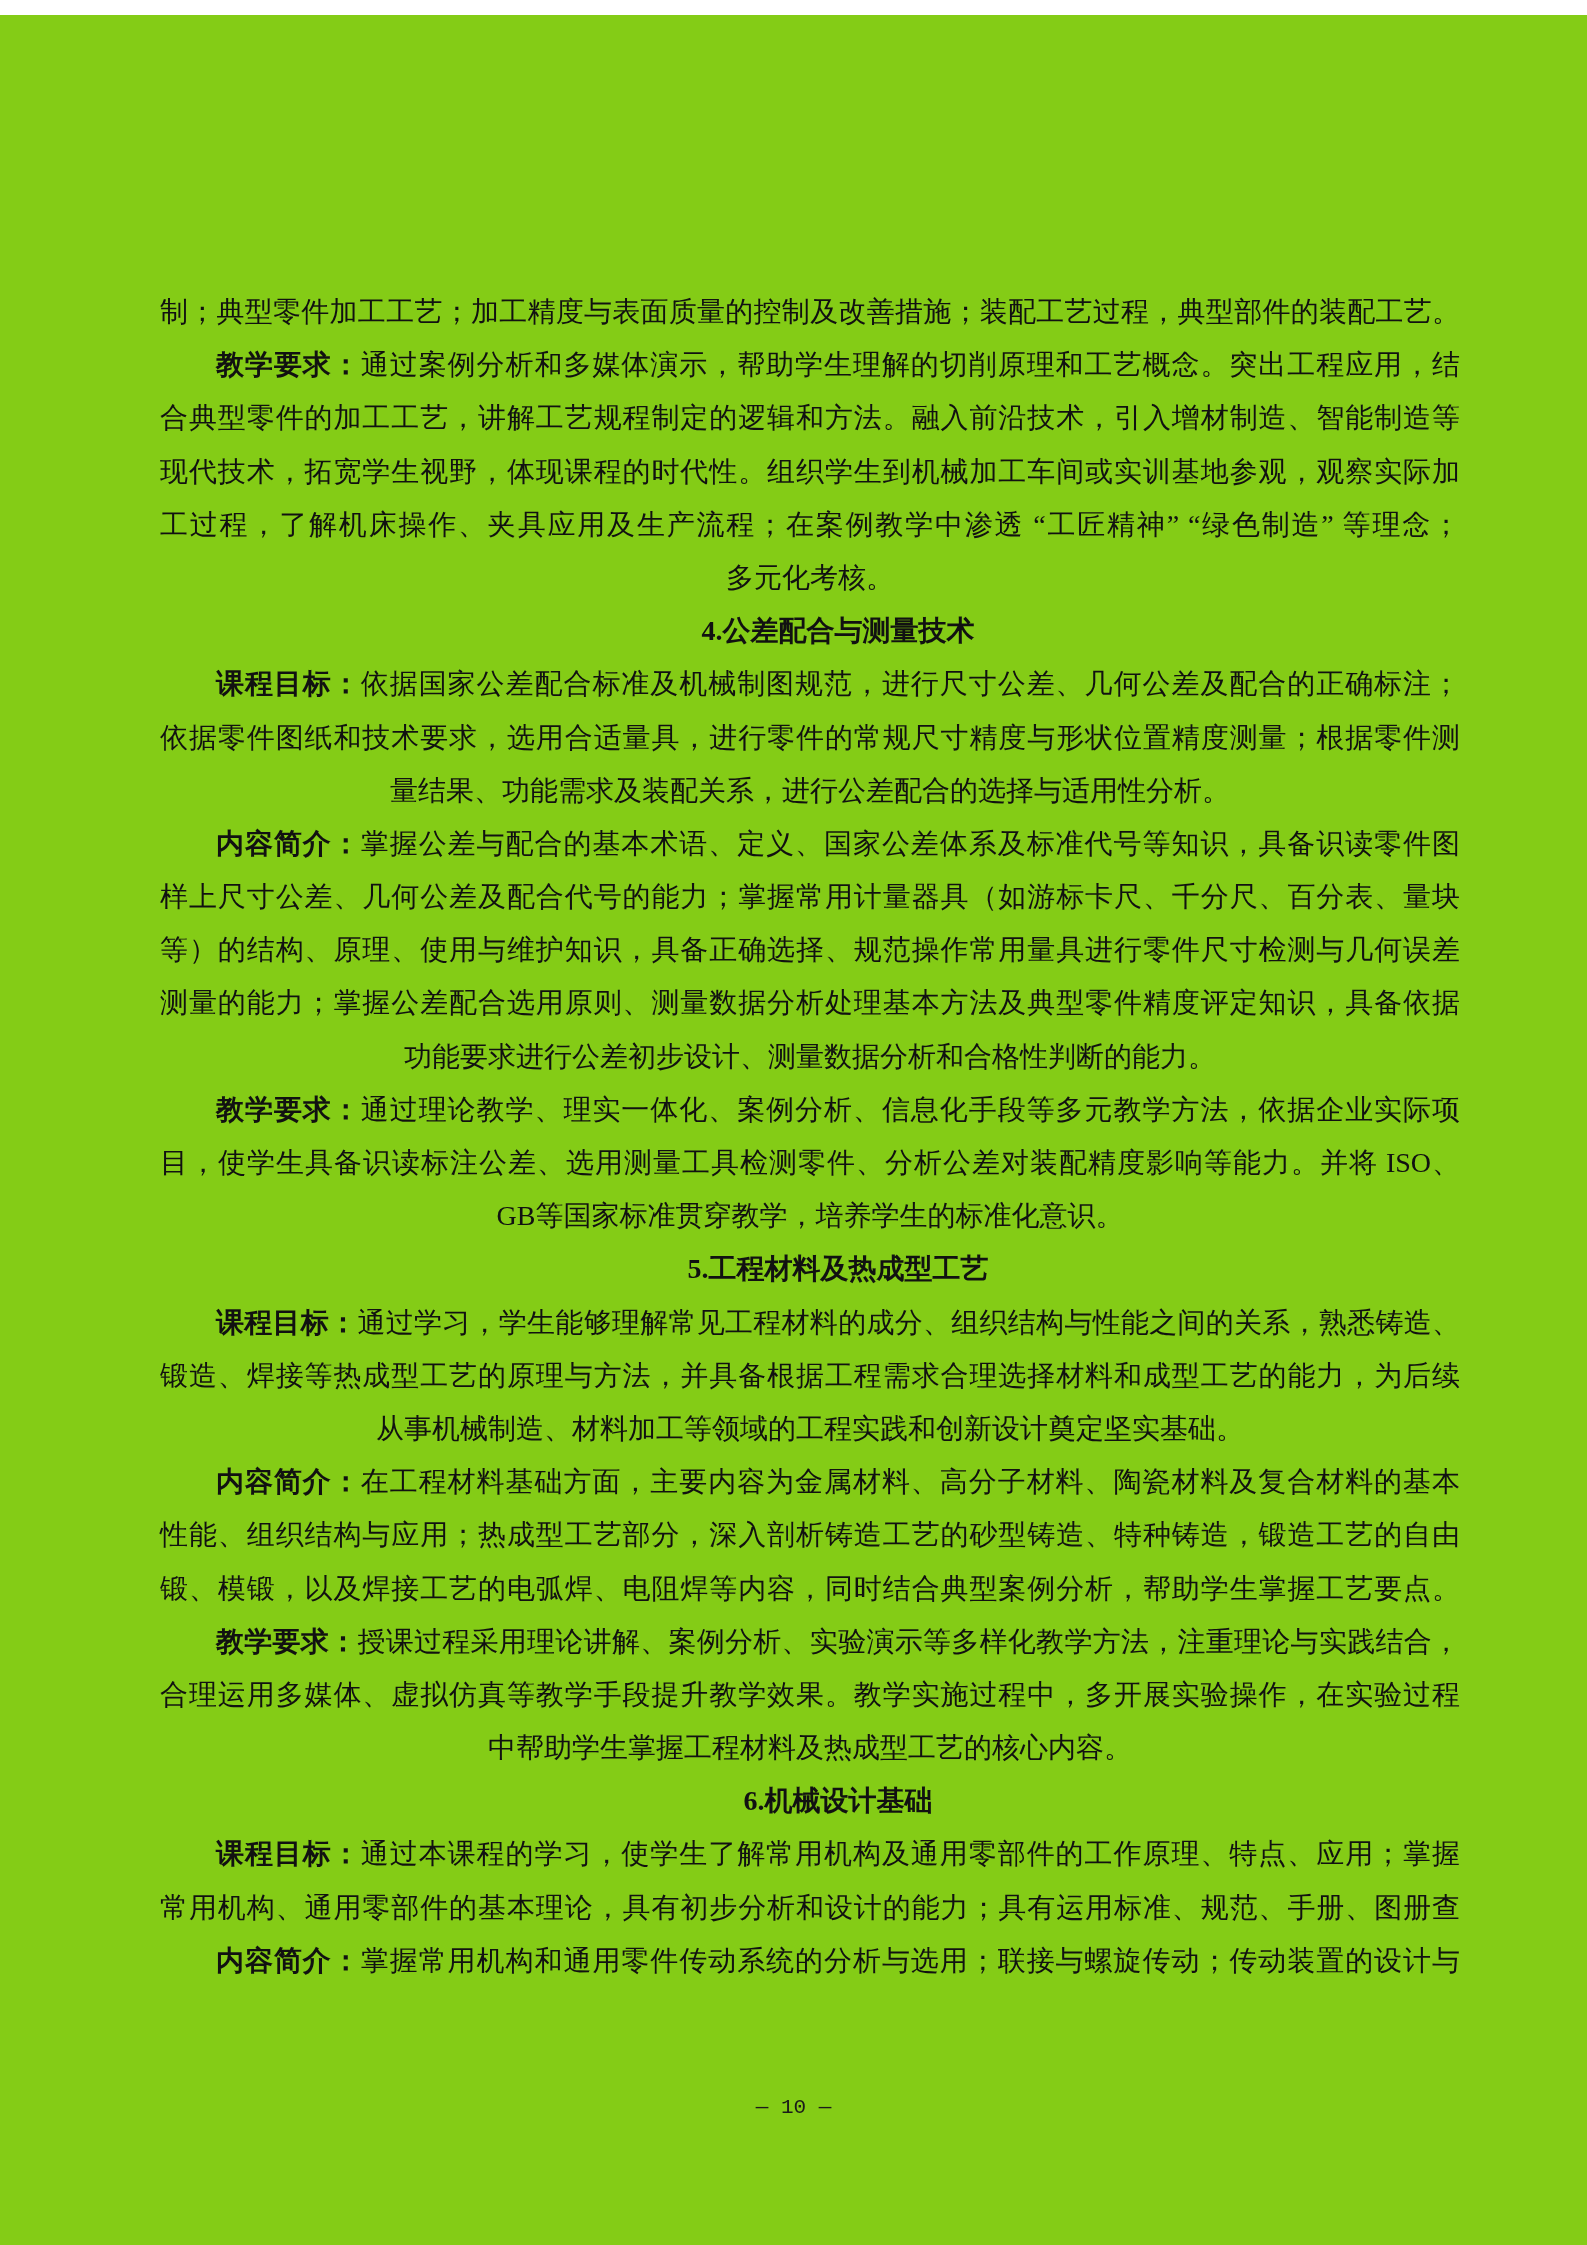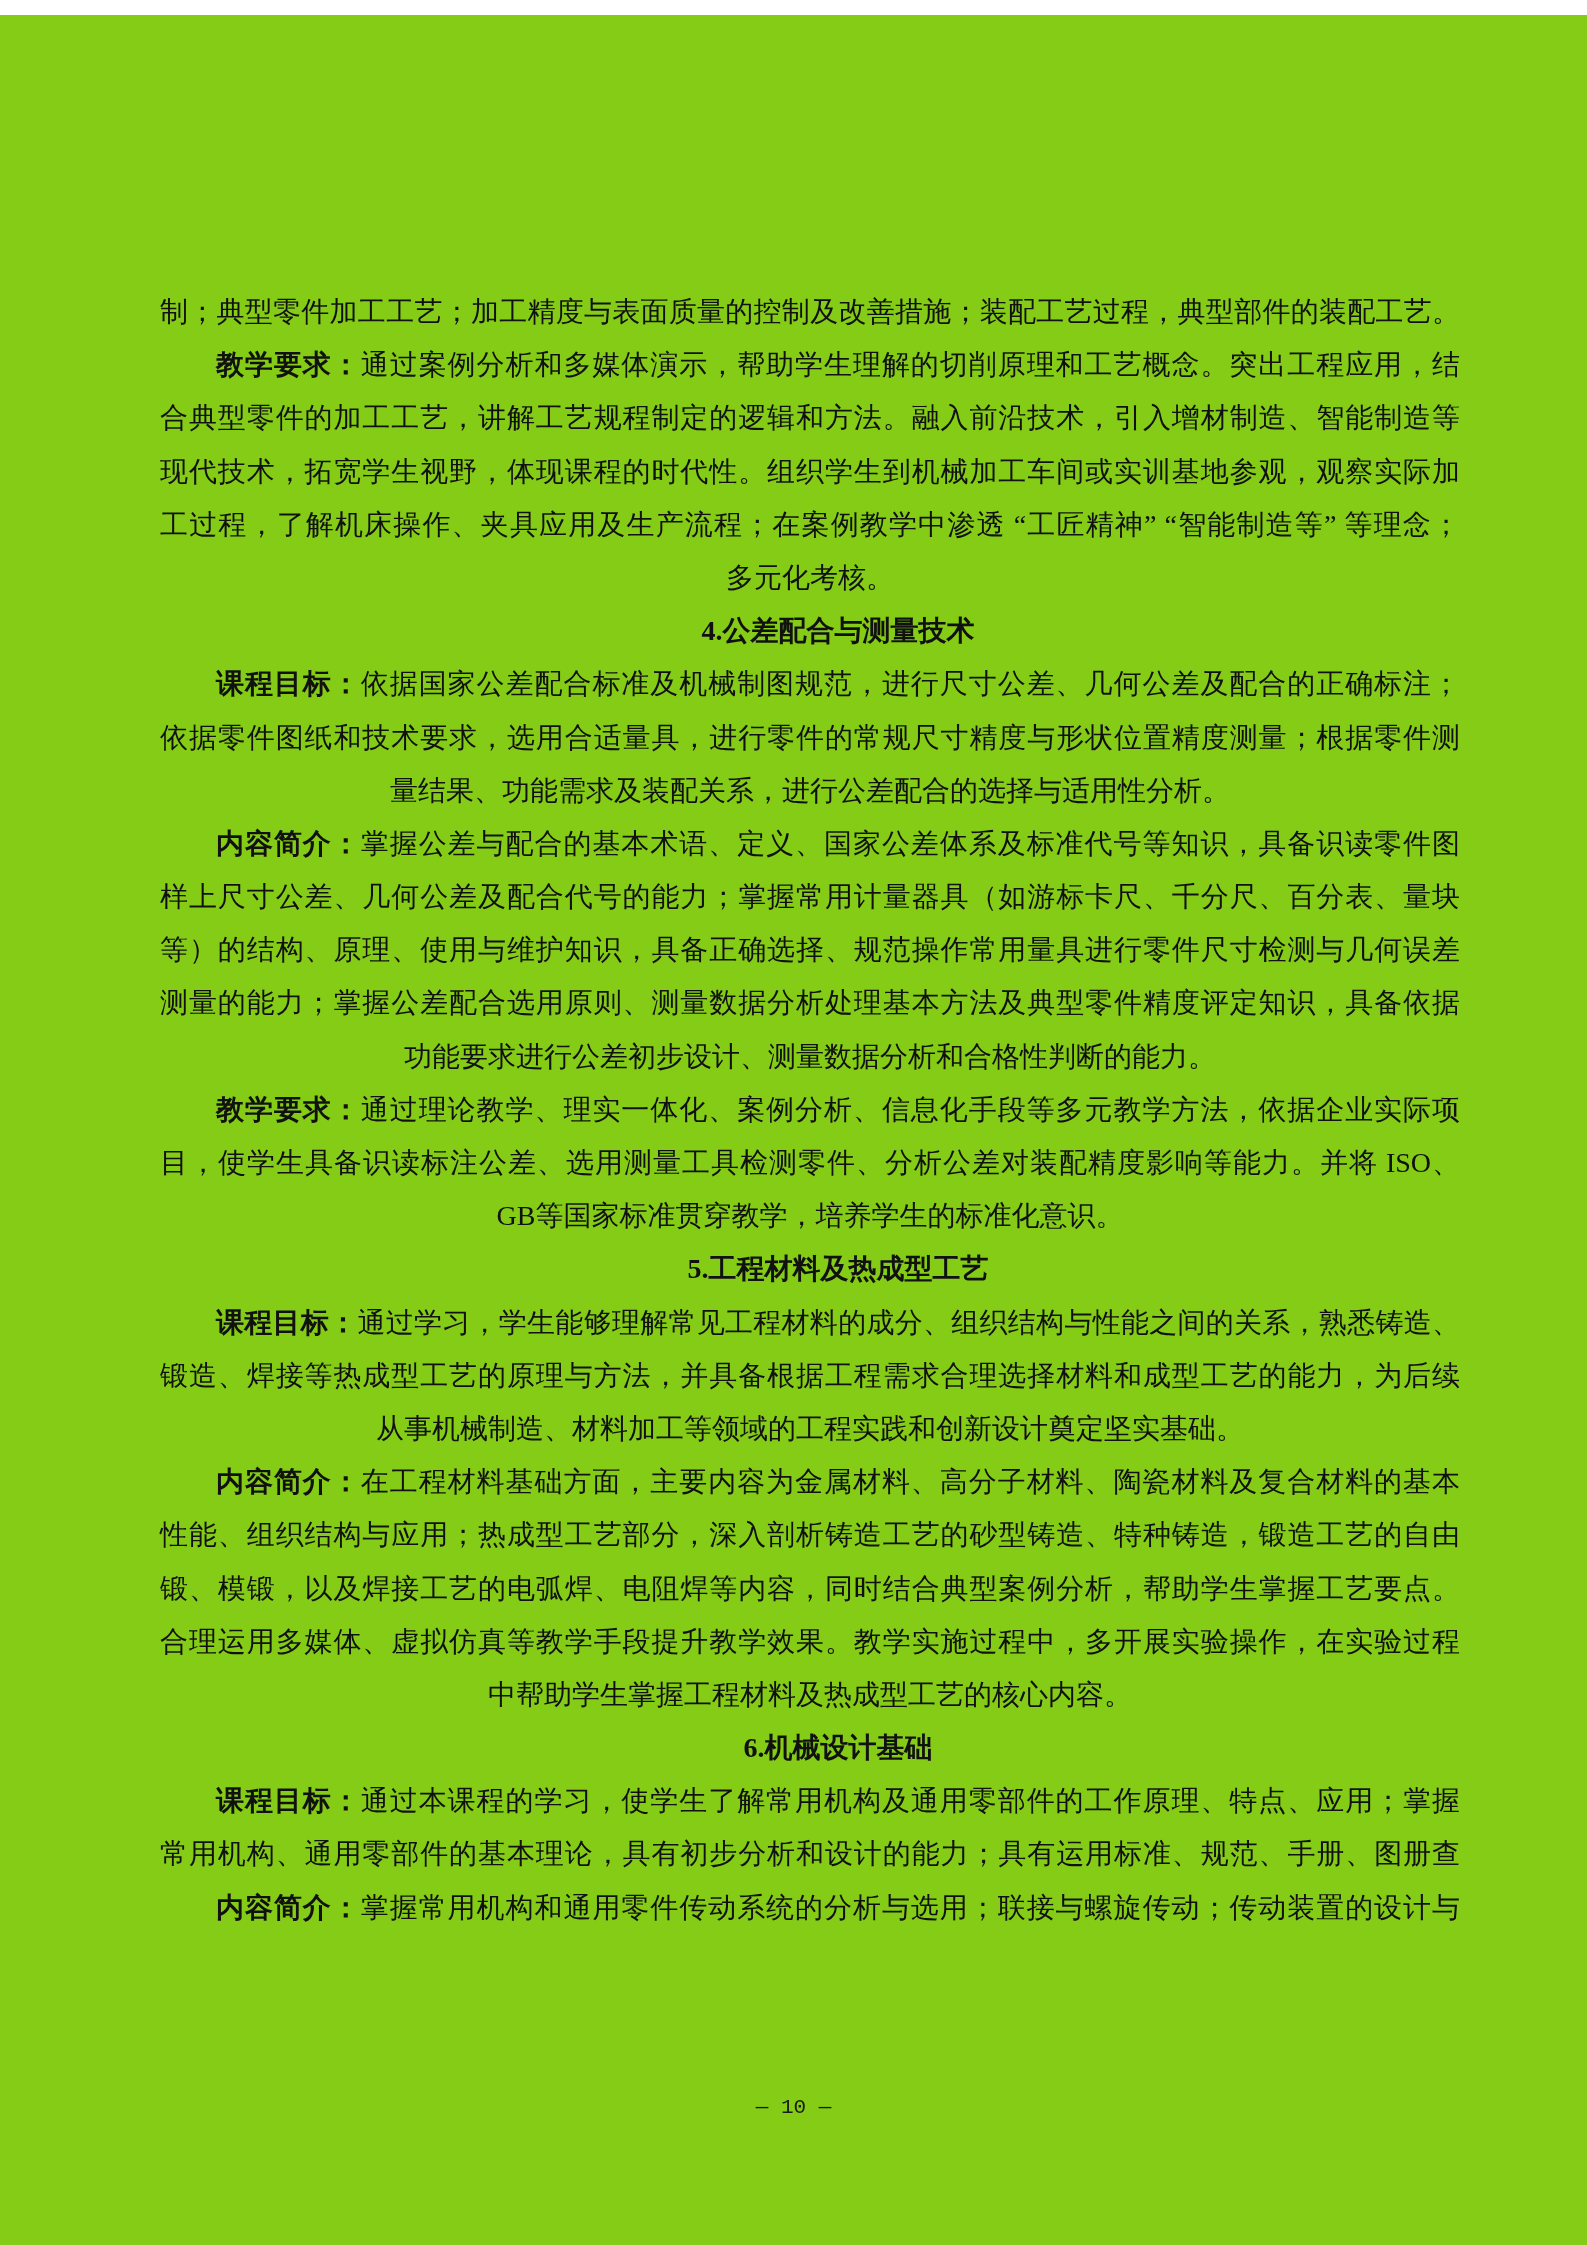--- a/index.html
+++ b/index.html
@@ -58,41 +58,42 @@
 </style>
 </head>
 <body>
 
 <div class="page">
   <div class="doc-body" id="doc-body">
       <div class="line justify"><span>制；典型零件加工工艺；加工精度与表面质量的控制及改善措施；装配工艺过程，典型部件的装配工艺。</span></div>
       <div class="line indent justify"><b>教学要求：</b><span>通过案例分析和多媒体演示，帮助学生理解的切削原理和工艺概念。突出工程应用，结</span></div>
       <div class="line justify"><span>合典型零件的加工工艺，讲解工艺规程制定的逻辑和方法。融入前沿技术，引入增材制造、智能制造等</span></div>
       <div class="line justify"><span>现代技术，拓宽学生视野，体现课程的时代性。组织学生到机械加工车间或实训基地参观，观察实际加</span></div>
-      <div class="line justify"><span>工过程，了解机床操作、夹具应用及生产流程；在案例教学中渗透 “工匠精神” “智能制造等” 等理念；</span></div>
+      <div class="line justify"><span>工过程，了解机床操作、夹具应用及生产流程；在案例教学中渗透 “工匠精神” “绿色制造” 等理念；</span></div>
       <div class="line"><span>多元化考核。</span></div>
       <div class="line indent"><b>4.公差配合与测量技术</b></div>
       <div class="line indent justify"><b>课程目标：</b><span>依据国家公差配合标准及机械制图规范，进行尺寸公差、几何公差及配合的正确标注；</span></div>
       <div class="line justify"><span>依据零件图纸和技术要求，选用合适量具，进行零件的常规尺寸精度与形状位置精度测量；根据零件测</span></div>
       <div class="line"><span>量结果、功能需求及装配关系，进行公差配合的选择与适用性分析。</span></div>
       <div class="line indent justify"><b>内容简介：</b><span>掌握公差与配合的基本术语、定义、国家公差体系及标准代号等知识，具备识读零件图</span></div>
       <div class="line justify"><span>样上尺寸公差、几何公差及配合代号的能力；掌握常用计量器具（如游标卡尺、千分尺、百分表、量块</span></div>
       <div class="line justify"><span>等）的结构、原理、使用与维护知识，具备正确选择、规范操作常用量具进行零件尺寸检测与几何误差</span></div>
       <div class="line justify"><span>测量的能力；掌握公差配合选用原则、测量数据分析处理基本方法及典型零件精度评定知识，具备依据</span></div>
       <div class="line"><span>功能要求进行公差初步设计、测量数据分析和合格性判断的能力。</span></div>
       <div class="line indent justify"><b>教学要求：</b><span>通过理论教学、理实一体化、案例分析、信息化手段等多元教学方法，依据企业实际项</span></div>
       <div class="line justify"><span>目，使学生具备识读标注公差、选用测量工具检测零件、分析公差对装配精度影响等能力。并将 ISO、</span></div>
       <div class="line"><span>GB等国家标准贯穿教学，培养学生的标准化意识。</span></div>
       <div class="line indent"><b>5.工程材料及热成型工艺</b></div>
       <div class="line indent justify"><b>课程目标：</b><span>通过学习，学生能够理解常见工程材料的成分、组织结构与性能之间的关系，熟悉铸造、</span></div>
       <div class="line justify"><span>锻造、焊接等热成型工艺的原理与方法，并具备根据工程需求合理选择材料和成型工艺的能力，为后续</span></div>
       <div class="line"><span>从事机械制造、材料加工等领域的工程实践和创新设计奠定坚实基础。</span></div>
       <div class="line indent justify"><b>内容简介：</b><span>在工程材料基础方面，主要内容为金属材料、高分子材料、陶瓷材料及复合材料的基本</span></div>
       <div class="line justify"><span>性能、组织结构与应用；热成型工艺部分，深入剖析铸造工艺的砂型铸造、特种铸造，锻造工艺的自由</span></div>
       <div class="line justify"><span>锻、模锻，以及焊接工艺的电弧焊、电阻焊等内容，同时结合典型案例分析，帮助学生掌握工艺要点。</span></div>
+      <div class="line indent justify"><b>教学要求：</b><span>授课过程采用理论讲解、案例分析、实验演示等多样化教学方法，注重理论与实践结合，</span></div>
       <div class="line justify"><span>合理运用多媒体、虚拟仿真等教学手段提升教学效果。教学实施过程中，多开展实验操作，在实验过程</span></div>
       <div class="line"><span>中帮助学生掌握工程材料及热成型工艺的核心内容。</span></div>
       <div class="line indent"><b>6.机械设计基础</b></div>
       <div class="line indent justify"><b>课程目标：</b><span>通过本课程的学习，使学生了解常用机构及通用零部件的工作原理、特点、应用；掌握</span></div>
       <div class="line justify"><span>常用机构、通用零部件的基本理论，具有初步分析和设计的能力；具有运用标准、规范、手册、图册查</span></div>
       <div class="line indent justify"><b>内容简介：</b><span>掌握常用机构和通用零件传动系统的分析与选用；联接与螺旋传动；传动装置的设计与</span></div>
     </div>
   <div class="footer">— 10 —</div>
 </div>
 

